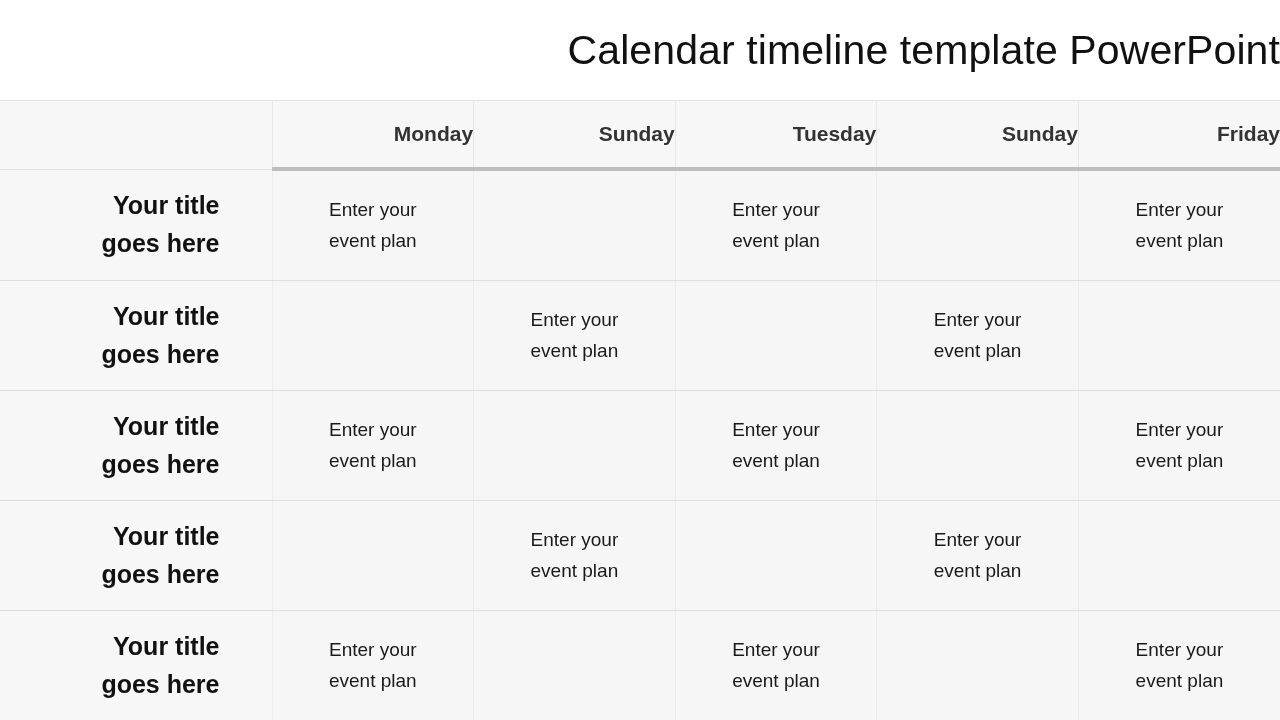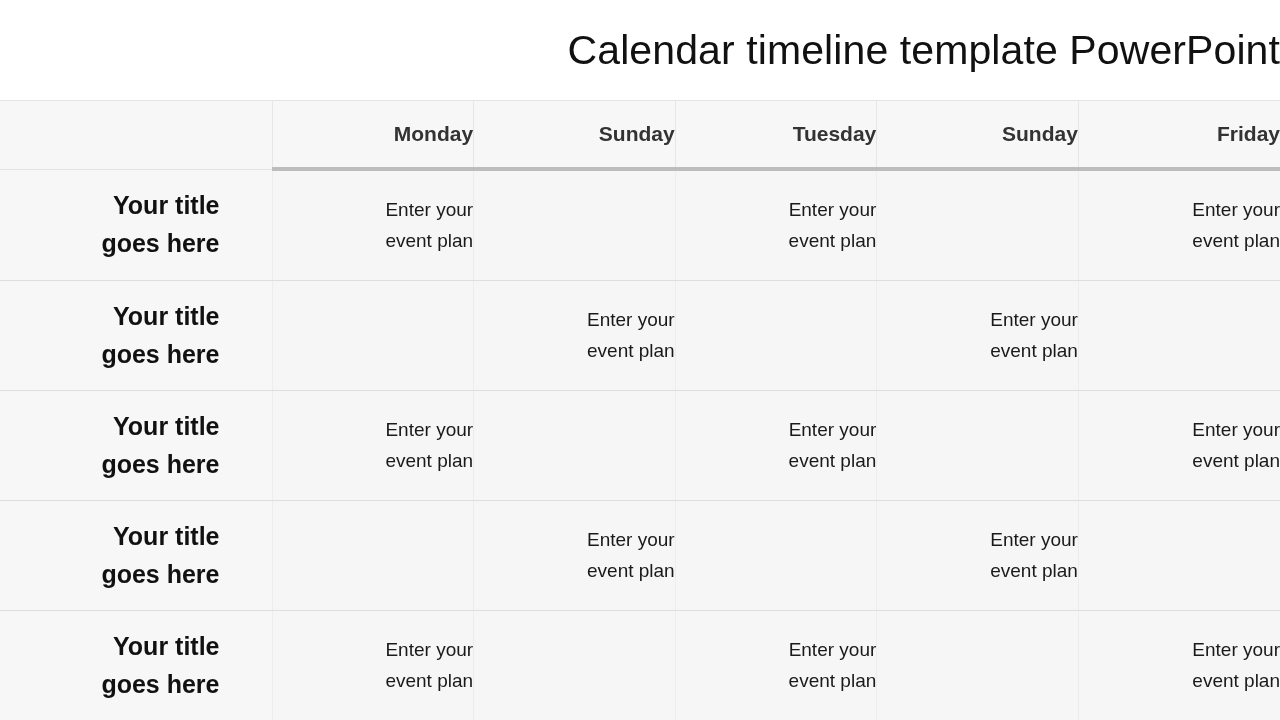--- a/index.html
+++ b/index.html
@@ -70,21 +70,21 @@
     border-left: none;
     border-bottom: 1px solid #e3e3e3;
   }
 
   
   .calendar tbody td {
     height: 109px;
     padding: 0;
     margin: 0;
     vertical-align: middle;
-    text-align: right;
+    text-align: center;
     font-size: 19px;
     font-weight: normal;
     color: #1a1a1a;
     line-height: 1.58;
     border-bottom: 1px solid #dedede;
     border-left: 1px solid #ededed;
     background: #f6f6f7;
   }
 
   .calendar tbody td.row-label {

